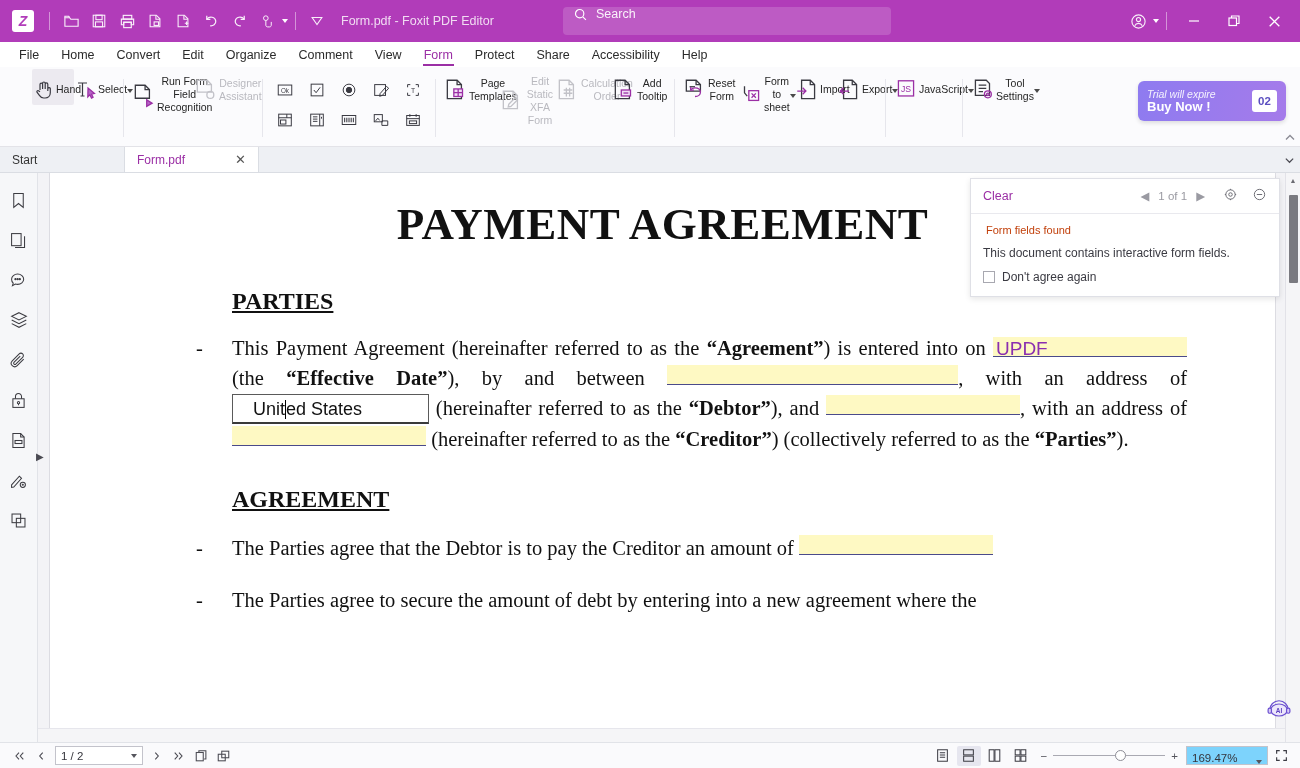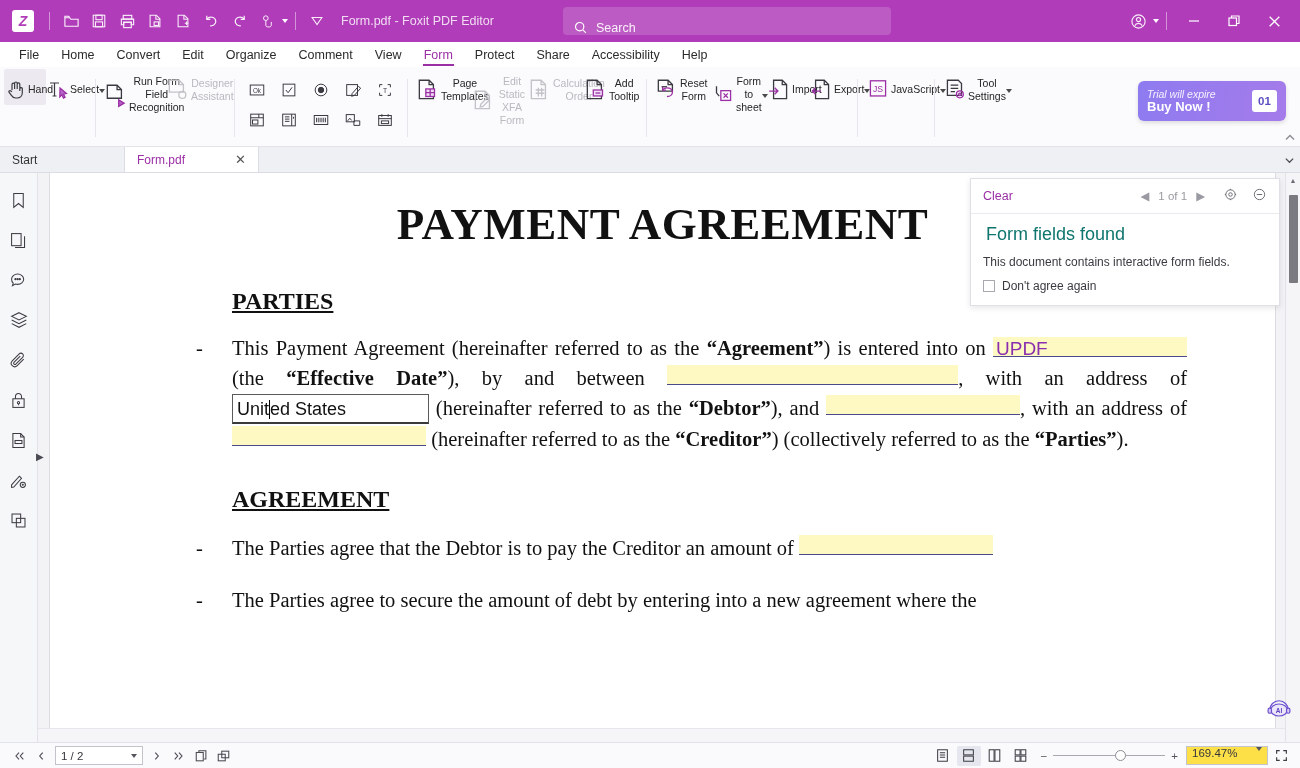--- a/index.html
+++ b/index.html
@@ -25,21 +25,21 @@
   .tb-ico {
     width: 28px; height: 28px; display: flex; align-items: center; justify-content: center;
     color: #fff; opacity: .92; border-radius: 3px;
   }
   .tb-ico svg { display: block; }
   .tb-caret { width: 0; height: 0; border-left: 3.5px solid transparent; border-right: 3.5px solid transparent;
     border-top: 4.5px solid #fff; margin-left: 1px; }
   .tb-title { color: rgba(255,255,255,.82); font-size: 12.5px; margin-left: 10px; white-space: nowrap; }
   .tb-search {
     position: absolute; left: 563px; width: 328px; height: 28px; background: rgba(255,255,255,.16);
-    border-radius: 4px; display: flex; align-items: flex-end; padding: 0 10px; gap: 8px;
+    border-radius: 4px; display: flex; align-items: flex-start; padding: 0 10px; gap: 8px;
   }
   .tb-search span { color: rgba(255,255,255,.92); font-size: 12.5px; }
   .tb-right { margin-left: auto; display: flex; align-items: center; }
   .win-btn { width: 40px; height: 32px; display: flex; align-items: center; justify-content: center; color: #fff; }
 
   
   .menubar {
     height: 25px; background: #ffffff; display: flex; align-items: stretch;
     padding-left: 8px; flex: 0 0 25px; font-size: 12.5px;
   }
@@ -59,21 +59,21 @@
   .rgroup { display: flex; align-items: flex-start; height: 76px; padding: 0 4px; }
   .rdiv { width: 1px; align-self: center; height: 58px; background: #e6e6ec; margin: 0 3px; }
   .rbtn {
     width: 42px; display: flex; flex-direction: row; align-items: center; padding-top: 6px;
     font-size: 10.5px; color: #262626; text-align: center; line-height: 1.25;
   }
   .rbtn.wide { width: 62px; }
   .rbtn.w2 { width: 56px; }
   .rbtn.disabled { color: #b9b9bf; }
   .rbtn .ic { height: 30px; display: flex; align-items: center; justify-content: center; }
-  .rbtn.sel { background: #eceaf0; border-radius: 2px; }
+  .rbtn.sel { background: #eceaf0; border-radius: 2px; margin-left: 28px; }
   .rbtn .lbl { white-space: pre-line; }
   .rcaret { width: 0; height: 0; border-left: 3px solid transparent; border-right: 3px solid transparent;
     border-top: 4px solid #4a4a4a; margin-top: 2px; }
   .rgrid { display: flex; flex-direction: column; gap: 4px; padding: 8px 4px 0 4px; }
   .rgrid-row { display: flex; gap: 2px; }
   .gico { width: 30px; height: 26px; display: flex; align-items: center; justify-content: center; }
 
   .trial {
     position: absolute; right: 14px; top: 14px; width: 148px; height: 40px;
     background: linear-gradient(100deg,#8e7bf0,#a57bea); border-radius: 6px;
@@ -133,38 +133,38 @@
   .para .dash { position: absolute; left: -36px; top: 0; }
   .bold { font-weight: bold; }
   .ffield {
     display: inline-block; background: #fef9c3; border-bottom: 1px solid #4a4a8a; vertical-align: baseline;
     height: 20px; line-height: 24px;
   }
   .ffield.filled { color: #8a2fb0; font-family: "Liberation Sans", sans-serif; font-size: 19px; padding-left: 3px; }
   .ffield.active {
     background: #ffffff; border: 1px solid #5a5a5a; border-bottom: 2px solid #3a3a3a;
     color: #111; font-family: "Liberation Sans", sans-serif; font-size: 18px;
-    height: 30px; line-height: 28px; padding: 0 4px; position: relative;
+    height: 30px; line-height: 28px; padding: 0 20px; position: relative;
   }
   .caret-bar {
     display: inline-block; width: 1px; height: 19px; background: #000; vertical-align: -4px; margin: 0 0px;
   }
 
   
   .notif {
     position: absolute; right: 20px; top: 5px; width: 310px; background: #fff;
     border: 1px solid #dfe0e6; box-shadow: 0 2px 6px rgba(0,0,0,.10); font-family: "Liberation Sans", sans-serif;
     z-index: 8;
   }
   .notif-head { height: 35px; display: flex; align-items: center; padding: 0 12px; border-bottom: 1px solid #e9e9ee; }
   .notif-clear { color: #9b2fa5; font-size: 12.5px; }
   .notif-nav { margin-left: auto; display: flex; align-items: center; gap: 9px; color: #9a9aa2; font-size: 11.5px; }
   .notif-tools { display: flex; align-items: center; gap: 14px; margin-left: 18px; color: #6e6e76; }
   .notif-body { padding: 10px 12px 12px 12px; }
-  .notif-t1 { font-size: 18px; color: #0f766e; margin-bottom: 10px; padding-left: 3px; }
+  .notif-t1 { font-size: 11px; color: #c2410c; margin-bottom: 10px; padding-left: 3px; }
   .notif-t2 { font-size: 12px; color: #3a3a42; margin-bottom: 10px; }
   .notif-chk { display: flex; align-items: center; gap: 7px; font-size: 12px; color: #3a3a42; }
   .chkbox { width: 12px; height: 12px; border: 1px solid #a8a8b0; background: #fff; }
 
   
   .vscroll {
     position: absolute; right: 0; top: 0; bottom: 0; width: 15px; background: #f5f5f7;
     border-left: 1px solid #e2e2e8;
   }
   .vscroll .up, .vscroll .down {
@@ -193,21 +193,21 @@
   .pagebox .cv { width: 0; height: 0; border-left: 3px solid transparent; border-right: 3px solid transparent;
     border-top: 4px solid #55555d; margin-left: auto; }
   .sb-right { margin-left: auto; display: flex; align-items: center; gap: 2px; }
   .viewmode { width: 24px; height: 20px; display: flex; align-items: center; justify-content: center; color: #3b3b43; }
   .viewmode.sel { background: #e6e6ef; border-radius: 2px; }
   .zoomslider { display: flex; align-items: center; gap: 6px; margin: 0 6px; color: #55555d; }
   .ztrack { width: 112px; height: 1px; background: #a9a9b2; position: relative; }
   .zknob { position: absolute; left: 62px; top: -5px; width: 11px; height: 11px; border: 1px solid #8d8d96;
     border-radius: 50%; background: #fff; }
   .zoombox {
-    width: 82px; height: 19px; border: 1px solid #c3c3cb; background: #fde047; display: flex; align-items: flex-start;
+    width: 82px; height: 19px; border: 1px solid #c3c3cb; background: #7dd3fc; display: flex; align-items: flex-end;
     padding: 0 5px; font-size: 11.5px;
   }
   .zoombox .cv { width: 0; height: 0; border-left: 3px solid transparent; border-right: 3px solid transparent;
     border-top: 4px solid #55555d; margin-left: auto; }
 </style>
 </head>
 <body>
 
 <div id="app">
 
@@ -573,21 +573,21 @@
         <div class="lbl">Tool<br>Settings</div>
         <div class="rcaret"></div>
       </div>
     </div>
 
     <div class="trial">
       <div class="trial-txt">
         <div class="t1">Trial will expire</div>
         <div class="t2">Buy Now !</div>
       </div>
-      <div class="trial-badge">01</div>
+      <div class="trial-badge">02</div>
     </div>
 
     <div class="ribbon-collapse">
       <svg width="12" height="9" viewBox="0 0 12 9" fill="none" stroke="#8a8a93" stroke-width="1.3">
           <path d="M2 6.5 6 2.5l4 4"></path>
         </svg>
     </div>
   </div>
 
   <div class="tabstrip">

